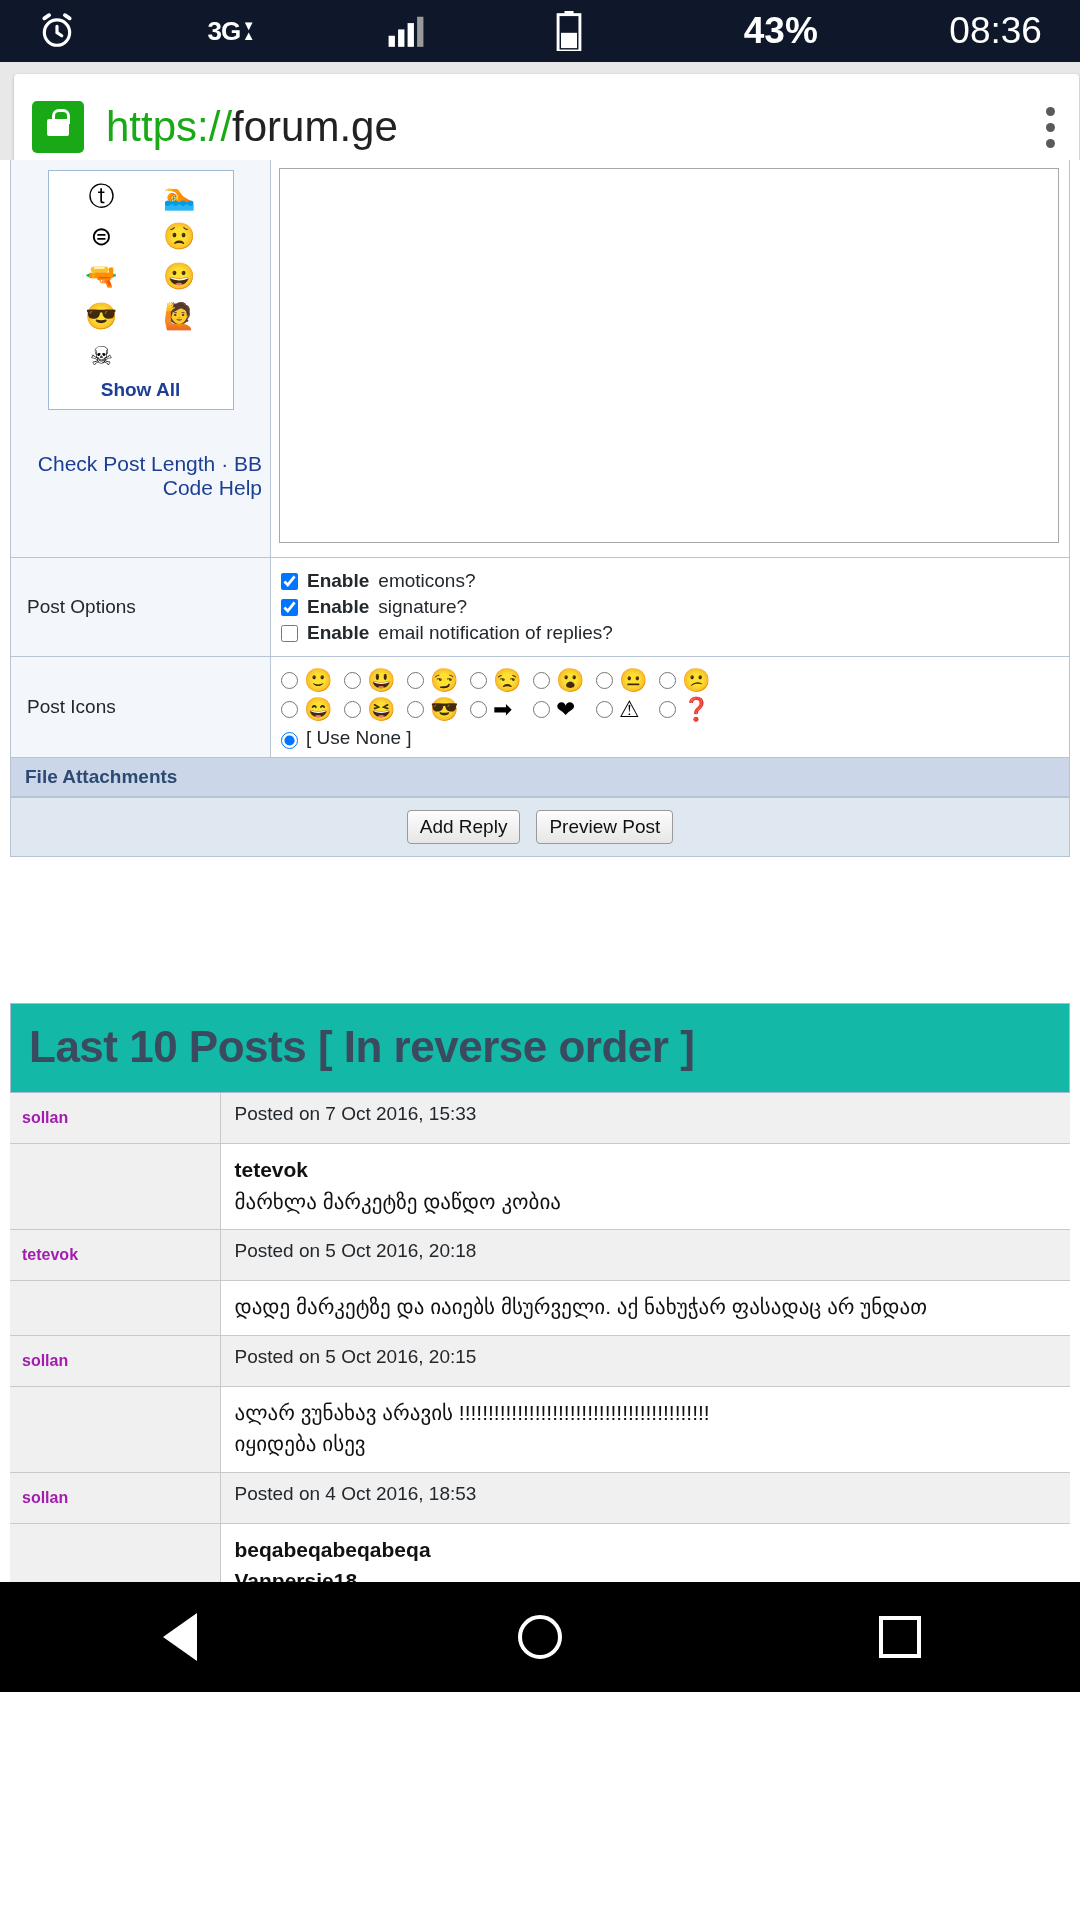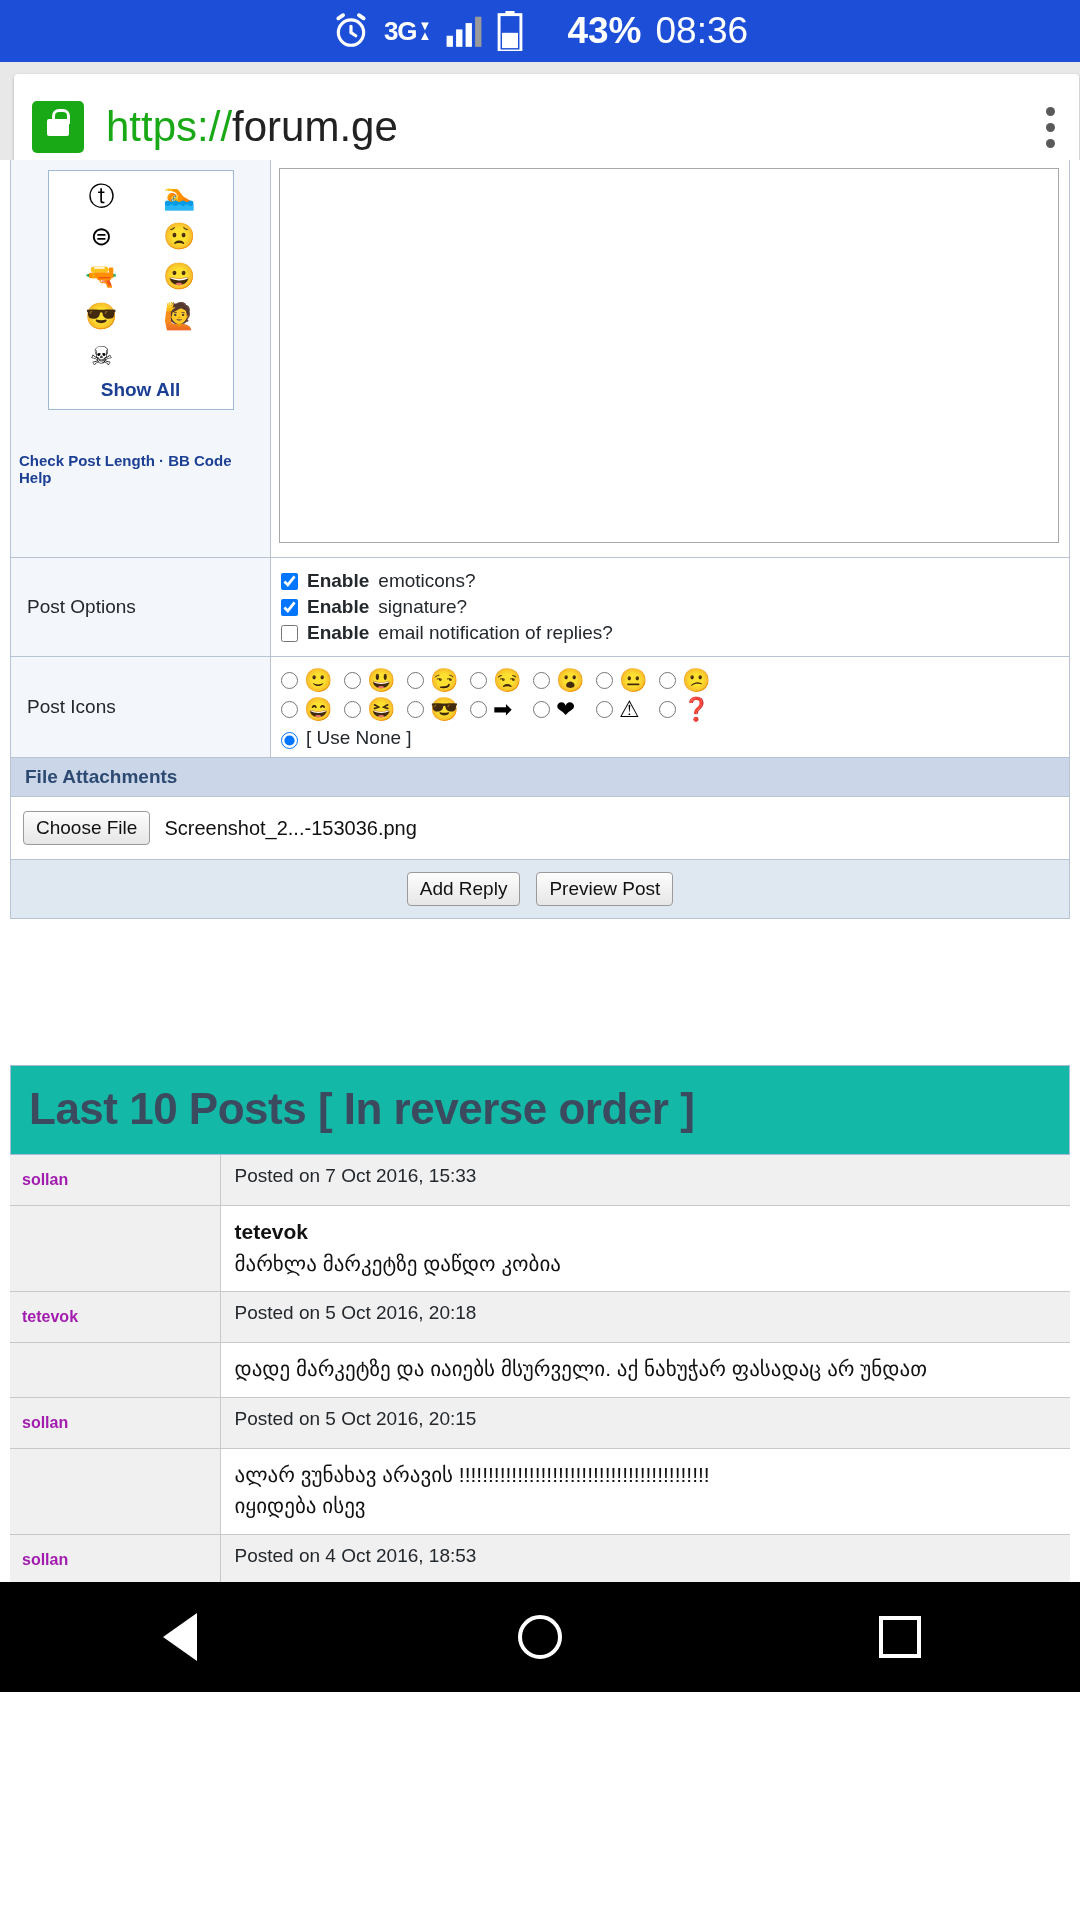--- a/index.html
+++ b/index.html
@@ -5,23 +5,23 @@
   * { box-sizing: border-box; }
   html, body { margin:0; padding:0; }
   body {
     width:1080px; height:1920px; background:#ffffff;
     font-family:"Liberation Sans", sans-serif;
     overflow:hidden; position:relative;
   }
 
   
   .statusbar {
-    height:62px; background:#1d4ed8; color:#ffffff;
-    display:flex; align-items:center; justify-content:center;
-    padding:0 22px; gap:14px;
+    height:62px; background:#0f172a; color:#ffffff;
+    display:flex; align-items:center; justify-content:space-between;
+    padding:0 38px; gap:14px;
   }
   .sb-icon { display:flex; align-items:center; }
   .sb-clock-svg { display:block; }
   .sb-3g { font-weight:bold; font-size:26px; letter-spacing:-1px; line-height:1; }
   .sb-3g-wrap { display:flex; align-items:center; gap:2px; }
   .sb-arrows { display:flex; flex-direction:column; font-size:13px; line-height:10px; }
   .sb-battery-pct { font-size:37px; font-weight:700;margin-left:30px; }
   .sb-time { font-size:37px; font-weight:400; }
 
   
@@ -60,22 +60,22 @@
     border:1px solid #9fb8d6; background:#ffffff; width:186px; margin:0 auto;
     padding:6px 0 8px 0;
   }
   .smilie-grid {
     display:grid; grid-template-columns:1fr 1fr; gap:10px 0;
     justify-items:center; padding:4px 14px 8px 14px;
   }
   .smilie { font-size:26px; line-height:30px; }
   .show-all { text-align:center; color:#1c3f94; font-size:19px; font-weight:bold; }
   .smilie-links {
-    margin-top:42px; text-align:left; color:#1c3f94;
-    font-size:15px; font-weight:bold;
+    margin-top:42px; text-align:right; color:#1c3f94;
+    font-size:21px; font-weight:normal;
   }
 
   .textarea-col { flex:1; padding:8px 10px 10px 8px; background:#ffffff; }
   .msg-textarea {
     width:100%; height:375px; border:1px solid #a7a7a7; background:#ffffff;
     resize:none; font-family:"Liberation Sans", sans-serif; font-size:18px; padding:6px;
   }
 
   .opt-row { display:flex; width:1060px; margin:0 auto; border:1px solid #b8c4d4; border-top:none; }
   .opt-label {
@@ -312,24 +312,20 @@
         <label class="usenone">
           <input type="radio" name="picon" checked="" style="">
           <span>[ Use None ]</span>
         </label>
       </div>
     </div>
   </div>
 
   <div class="section-head">File Attachments</div>
   <div class="attach-row">
-    <div class="attach-body">
-      <button class="btn">Choose File</button>
-      <span class="attach-file-name">Screenshot_2...-153036.png</span>
-    </div>
   </div>
 
   <div class="submit-row">
     <button class="btn">Add Reply</button>
     <button class="btn">Preview Post</button>
   </div>
 
   <div class="last-posts-wrap">
     <div class="lp-head">
       <h2>Last 10 Posts [ In reverse order ]</h2>

